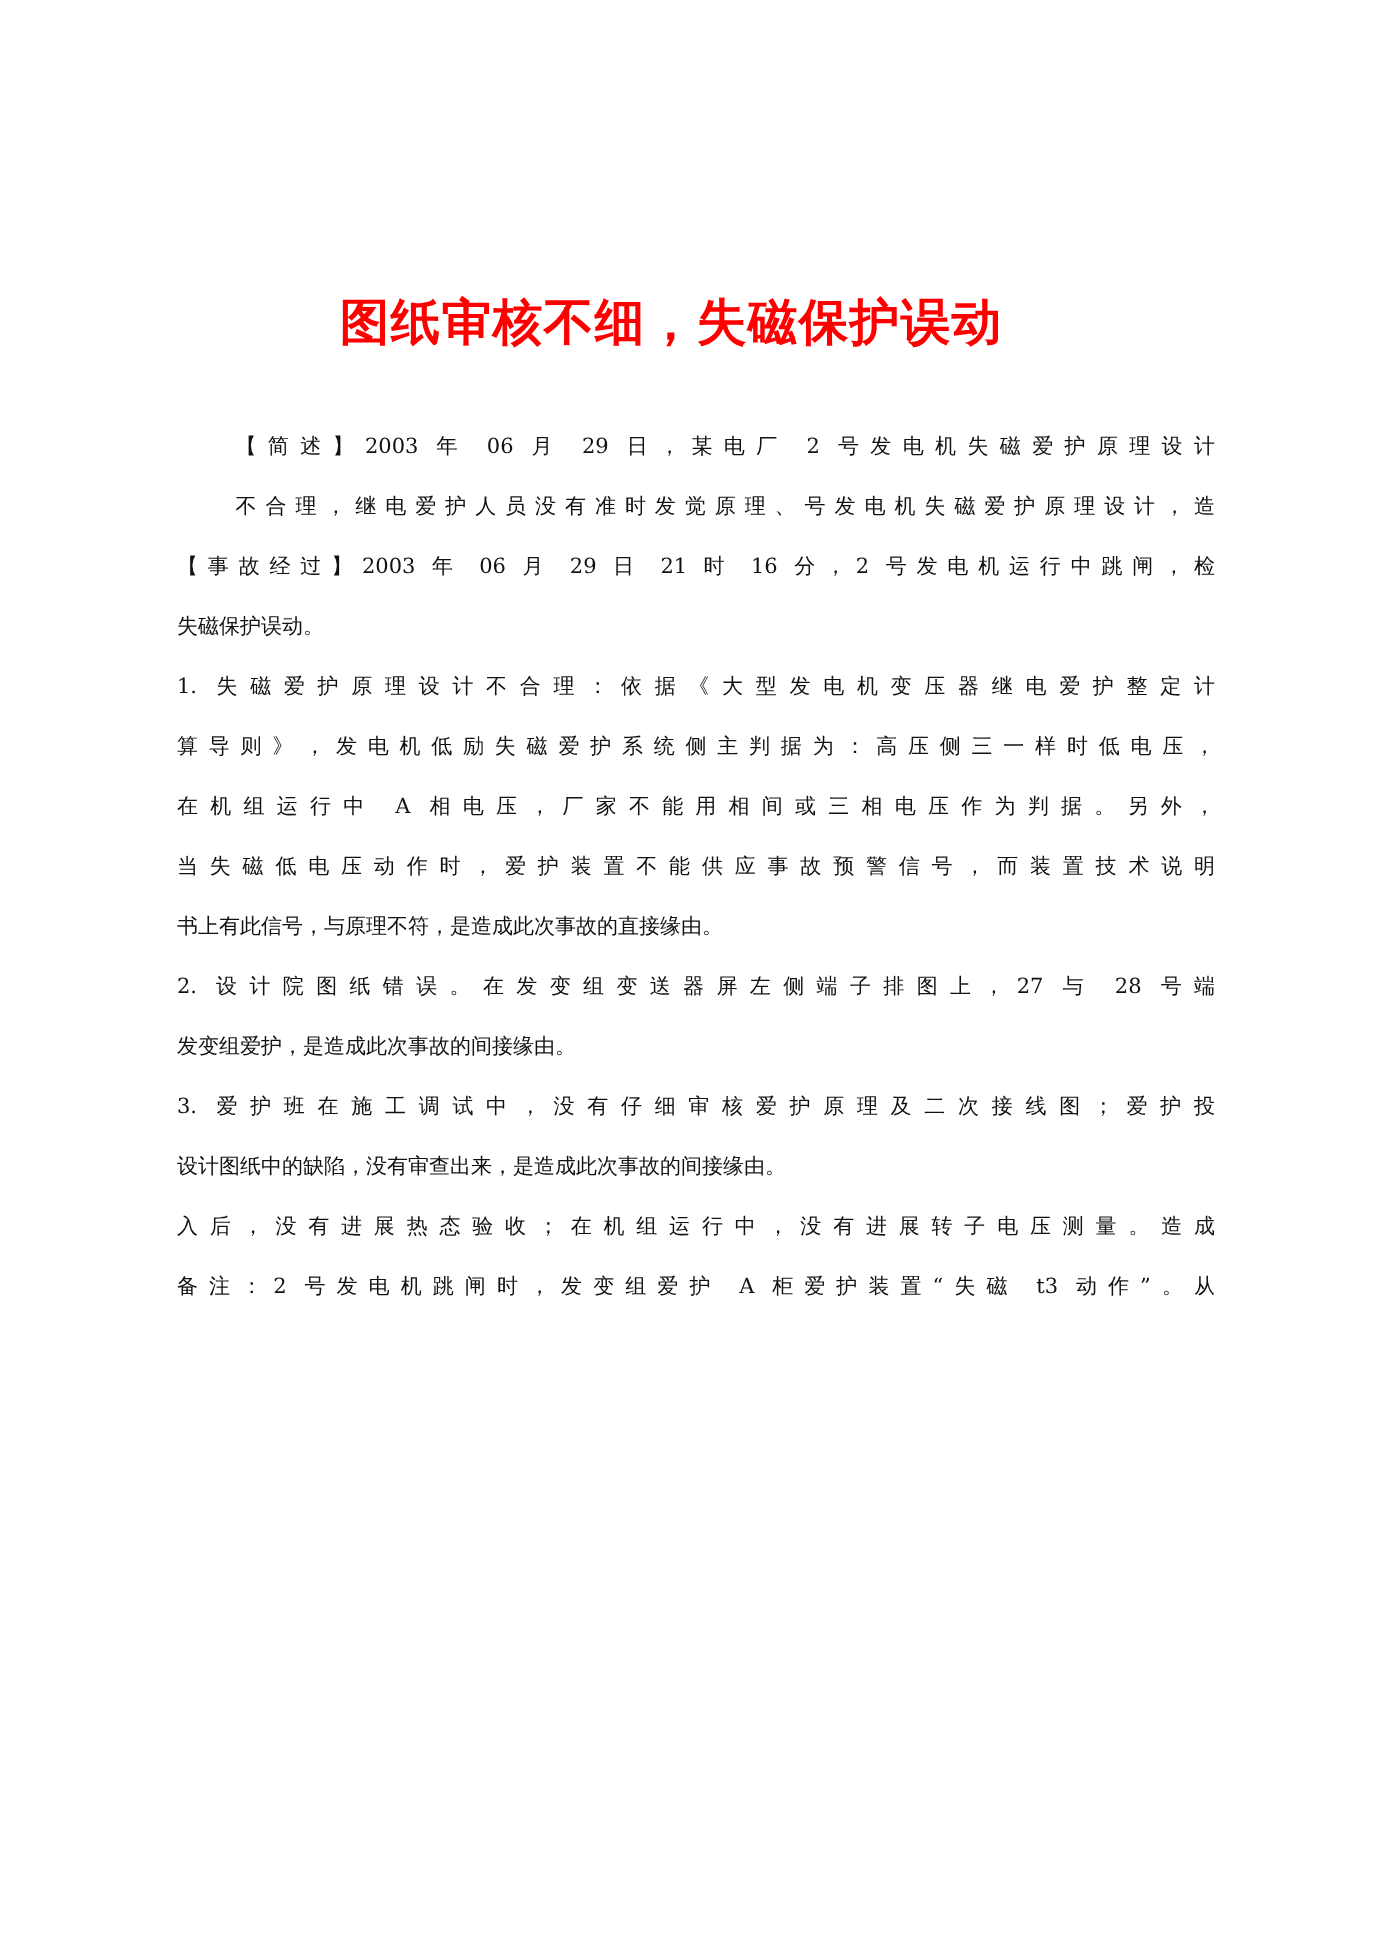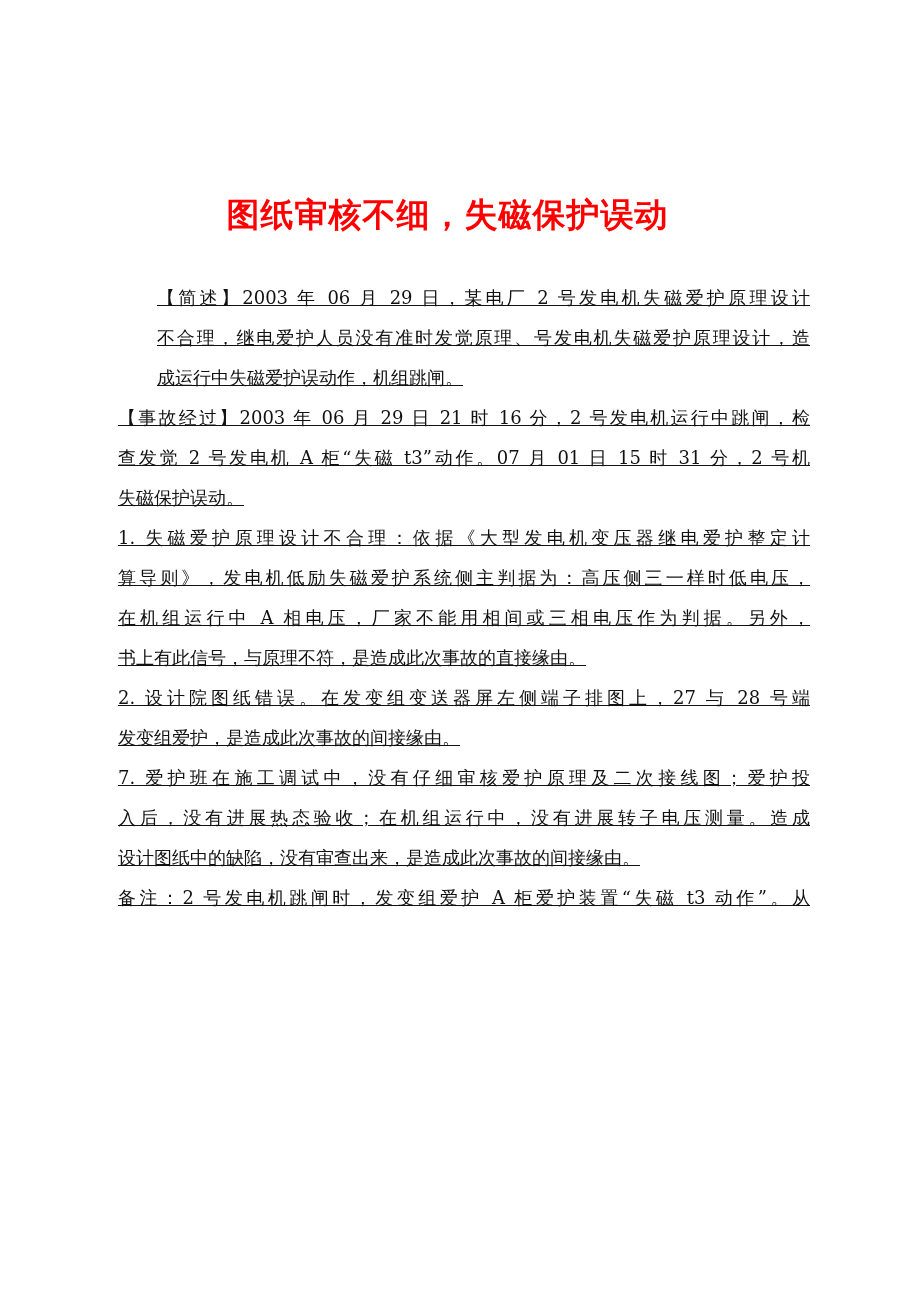--- a/index.html
+++ b/index.html
@@ -32,24 +32,23 @@
     font-weight: bold;
     color: #ff0000;
     letter-spacing: 1px;
     line-height: 50px;
   }
   .body-text {
     position: absolute;
     left: 118px;
     top: 278px;
     width: 692px;
-    font-size: 18px;
+    font-size: 14px;
     line-height: 40px;
     text-align: justify;
-    text-decoration: underline;
   }
   .para {
     margin: 0;
     padding: 0;
   }
   .para.indent {
     text-indent: 39px;
   }
   .line {
     display: block;
@@ -66,45 +65,44 @@
 <body>
 
 <div class="page">
   <div class="title">图纸审核不细，失磁保护误动</div>
 
   <div class="body-text">
 
     <div class="para indent">
       <span class="line">【简述】2003 年 06 月 29 日，某电厂 2 号发电机失磁爱护原理设计</span>
       <span class="line">不合理，继电爱护人员没有准时发觉原理、号发电机失磁爱护原理设计，造</span>
-      <span class="line last">成运行中失磁爱护误动作，机组跳闸。</span>
     </div>
 
     <div class="para">
       <span class="line">【事故经过】2003 年 06 月 29 日 21 时 16 分，2 号发电机运行中跳闸，检</span>
-      <span class="line">查发觉 2 号发电机 A 柜“失磁 t3”动作。07 月 01 日 15 时 31 分，2 号机</span>
       <span class="line last">失磁保护误动。</span>
     </div>
 
 
     <div class="para">
       <span class="line">1.  失磁爱护原理设计不合理：依据《大型发电机变压器继电爱护整定计</span>
       <span class="line">算导则》，发电机低励失磁爱护系统侧主判据为：高压侧三一样时低电压，</span>
       <span class="line">在机组运行中 A 相电压，厂家不能用相间或三相电压作为判据。另外，</span>
+      <span class="line">当失磁低电压动作时，爱护装置不能供应事故预警信号，而装置技术说明</span>
       <span class="line last">书上有此信号，与原理不符，是造成此次事故的直接缘由。</span>
     </div>
 
     <div class="para">
       <span class="line">2.  设计院图纸错误。在发变组变送器屏左侧端子排图上，27 与 28 号端</span>
       <span class="line last">发变组爱护，是造成此次事故的间接缘由。</span>
     </div>
 
     <div class="para">
-      <span class="line">7.  爱护班在施工调试中，没有仔细审核爱护原理及二次接线图；爱护投</span>
+      <span class="line">3.  爱护班在施工调试中，没有仔细审核爱护原理及二次接线图；爱护投</span>
+      <span class="line last">设计图纸中的缺陷，没有审查出来，是造成此次事故的间接缘由。</span>
       <span class="line">入后，没有进展热态验收；在机组运行中，没有进展转子电压测量。造成</span>
-      <span class="line last">设计图纸中的缺陷，没有审查出来，是造成此次事故的间接缘由。</span>
     </div>
 
     <div class="para">
       <span class="line">备注：2 号发电机跳闸时，发变组爱护 A 柜爱护装置“失磁 t3 动作”。从</span>
     </div>
   </div>
 </div>
 
 </body></html>

